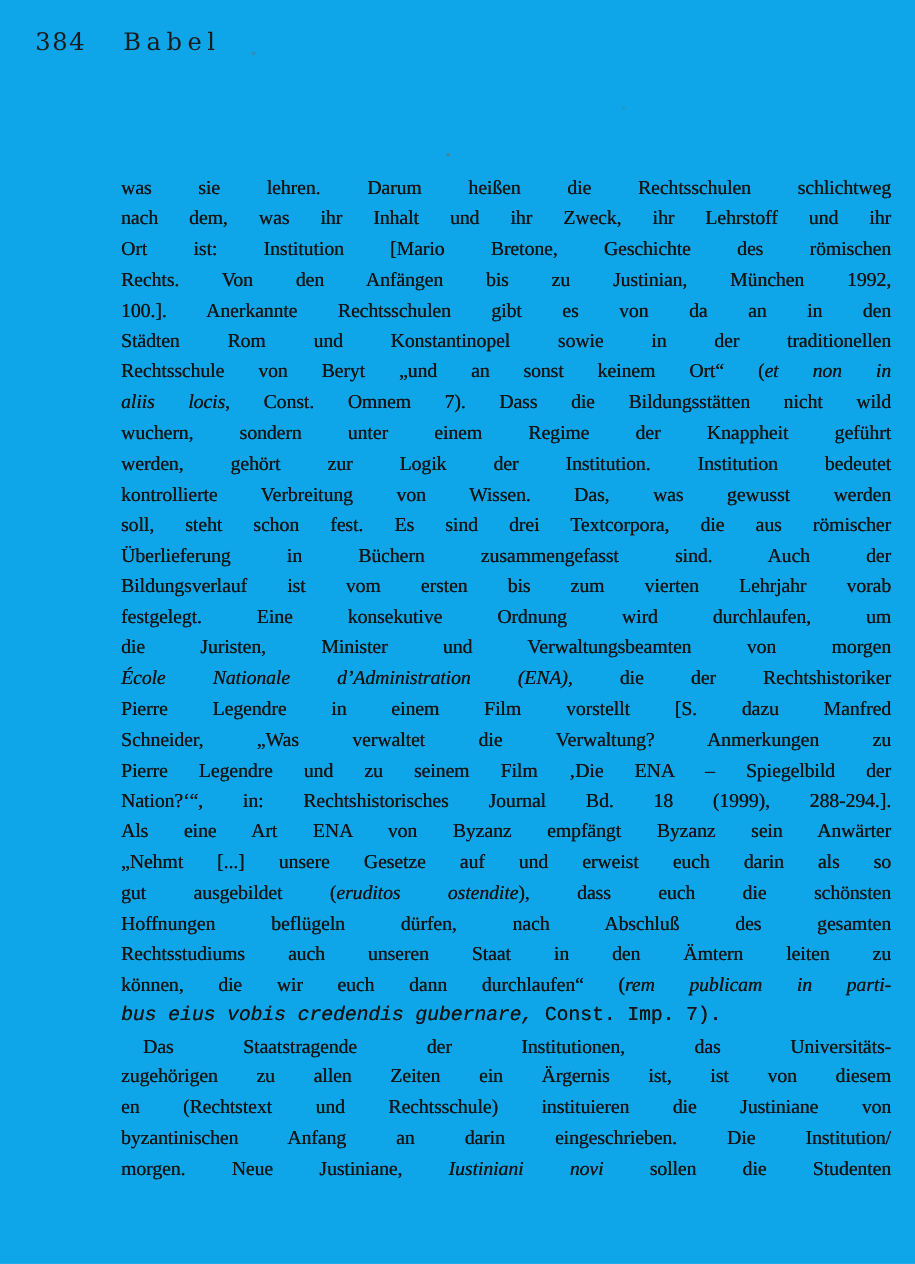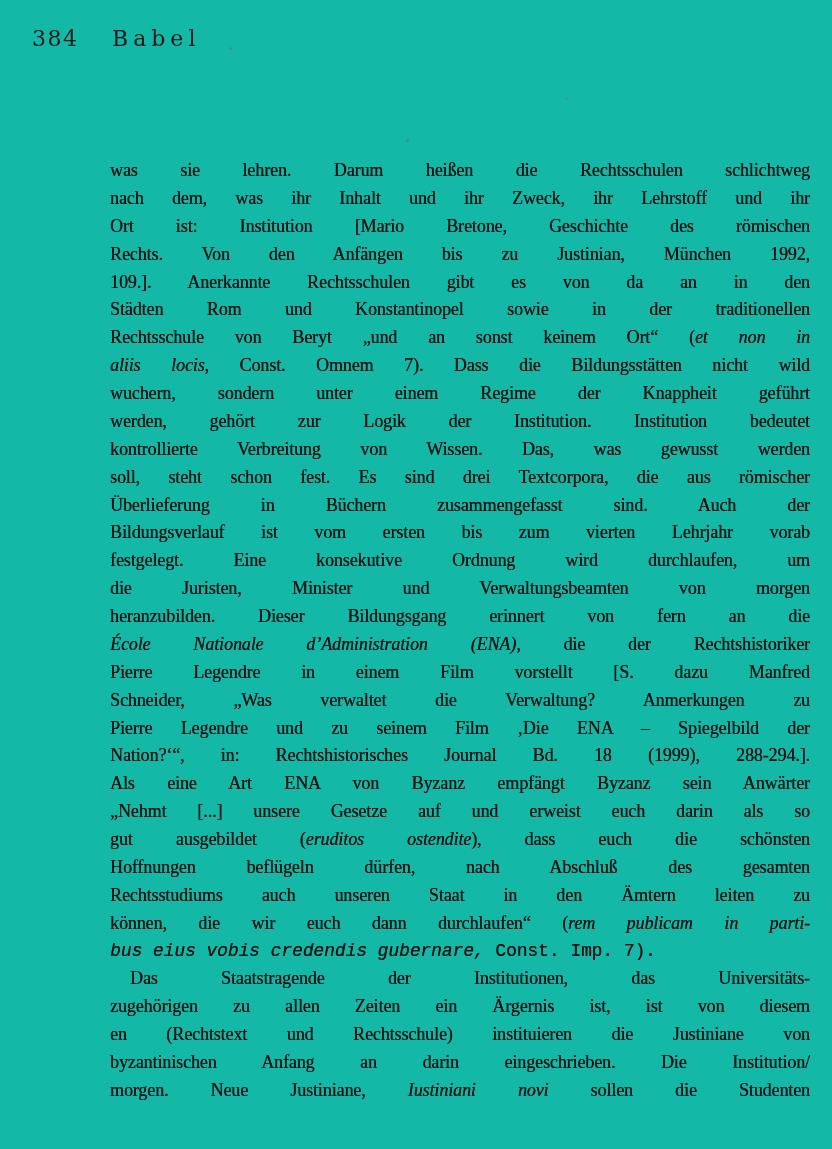--- a/index.html
+++ b/index.html
@@ -6,21 +6,21 @@
   body {
     width: 832px; height: 1149px;
     background: #fbfbf9;
     overflow: hidden;
     position: relative;
     font-family: "Liberation Serif", serif;
     color: #161616;
   }
   .page {
     position: absolute; inset: 0;
-    background: #14b8a6;
+    background: #0ea5e9;
   }
   
   .running-head {
     position: absolute; top: 26px; left: 0; right: 0; height: 30px;
     font-family: "DejaVu Serif", serif;
     font-size: 22px; font-weight: 500; color: #1a1a1a;
   }
   .pagenum { position: absolute; left: 32px; top: 0; letter-spacing: 1.5px; }
   .booktitle { position: absolute; left: 112px; top: 0; letter-spacing: 5px; }
   
@@ -64,33 +64,32 @@
 
   <div class="speck speck-1"></div>
   <div class="speck speck-2"></div>
   <div class="speck speck-3"></div>
 
   <main class="text-block">
       <div class="line"><span>was sie lehren. Darum heißen die Rechtsschulen schlichtweg</span></div>
       <div class="line"><span>nach dem, was ihr Inhalt und ihr Zweck, ihr Lehrstoff und ihr</span></div>
       <div class="line"><span>Ort ist: Institution [Mario Bretone, Geschichte des römischen</span></div>
       <div class="line"><span>Rechts. Von den Anfängen bis zu Justinian, München 1992,</span></div>
-      <div class="line"><span>109.]. Anerkannte Rechtsschulen gibt es von da an in den</span></div>
+      <div class="line"><span>100.]. Anerkannte Rechtsschulen gibt es von da an in den</span></div>
       <div class="line"><span>Städten Rom und Konstantinopel sowie in der traditionellen</span></div>
       <div class="line"><span>Rechtsschule von Beryt „und an sonst keinem Ort“ (</span><span class="it">et non in</span></div>
       <div class="line"><span class="it">aliis locis</span><span>, Const. Omnem 7). Dass die Bildungsstätten nicht wild</span></div>
       <div class="line"><span>wuchern, sondern unter einem Regime der Knappheit geführt</span></div>
       <div class="line"><span>werden, gehört zur Logik der Institution. Institution bedeutet</span></div>
       <div class="line"><span>kontrollierte Verbreitung von Wissen. Das, was gewusst werden</span></div>
       <div class="line"><span>soll, steht schon fest. Es sind drei Textcorpora, die aus römischer</span></div>
       <div class="line"><span>Überlieferung in Büchern zusammengefasst sind. Auch der</span></div>
       <div class="line"><span>Bildungsverlauf ist vom ersten bis zum vierten Lehrjahr vorab</span></div>
       <div class="line"><span>festgelegt. Eine konsekutive Ordnung wird durchlaufen, um</span></div>
       <div class="line"><span>die Juristen, Minister und Verwaltungsbeamten von morgen</span></div>
-      <div class="line"><span>heranzubilden. Dieser Bildungsgang erinnert von fern an die</span></div>
       <div class="line"><span class="it">École Nationale d’Administration (ENA),</span><span> die der Rechtshistoriker</span></div>
       <div class="line"><span>Pierre Legendre in einem Film vorstellt [S. dazu Manfred</span></div>
       <div class="line"><span>Schneider, „Was verwaltet die Verwaltung? Anmerkungen zu</span></div>
       <div class="line"><span>Pierre Legendre und zu seinem Film ‚Die ENA – Spiegelbild der</span></div>
       <div class="line"><span>Nation?‘“, in: Rechtshistorisches Journal Bd. 18 (1999), 288-294.].</span></div>
       <div class="line"><span>Als eine Art ENA von Byzanz empfängt Byzanz sein Anwärter</span></div>
       <div class="line"><span>„Nehmt [...] unsere Gesetze auf und erweist euch darin als so</span></div>
       <div class="line"><span>gut ausgebildet (</span><span class="it">eruditos ostendite</span><span>), dass euch die schönsten</span></div>
       <div class="line"><span>Hoffnungen beflügeln dürfen, nach Abschluß des gesamten</span></div>
       <div class="line"><span>Rechtsstudiums auch unseren Staat in den Ämtern leiten zu</span></div>

